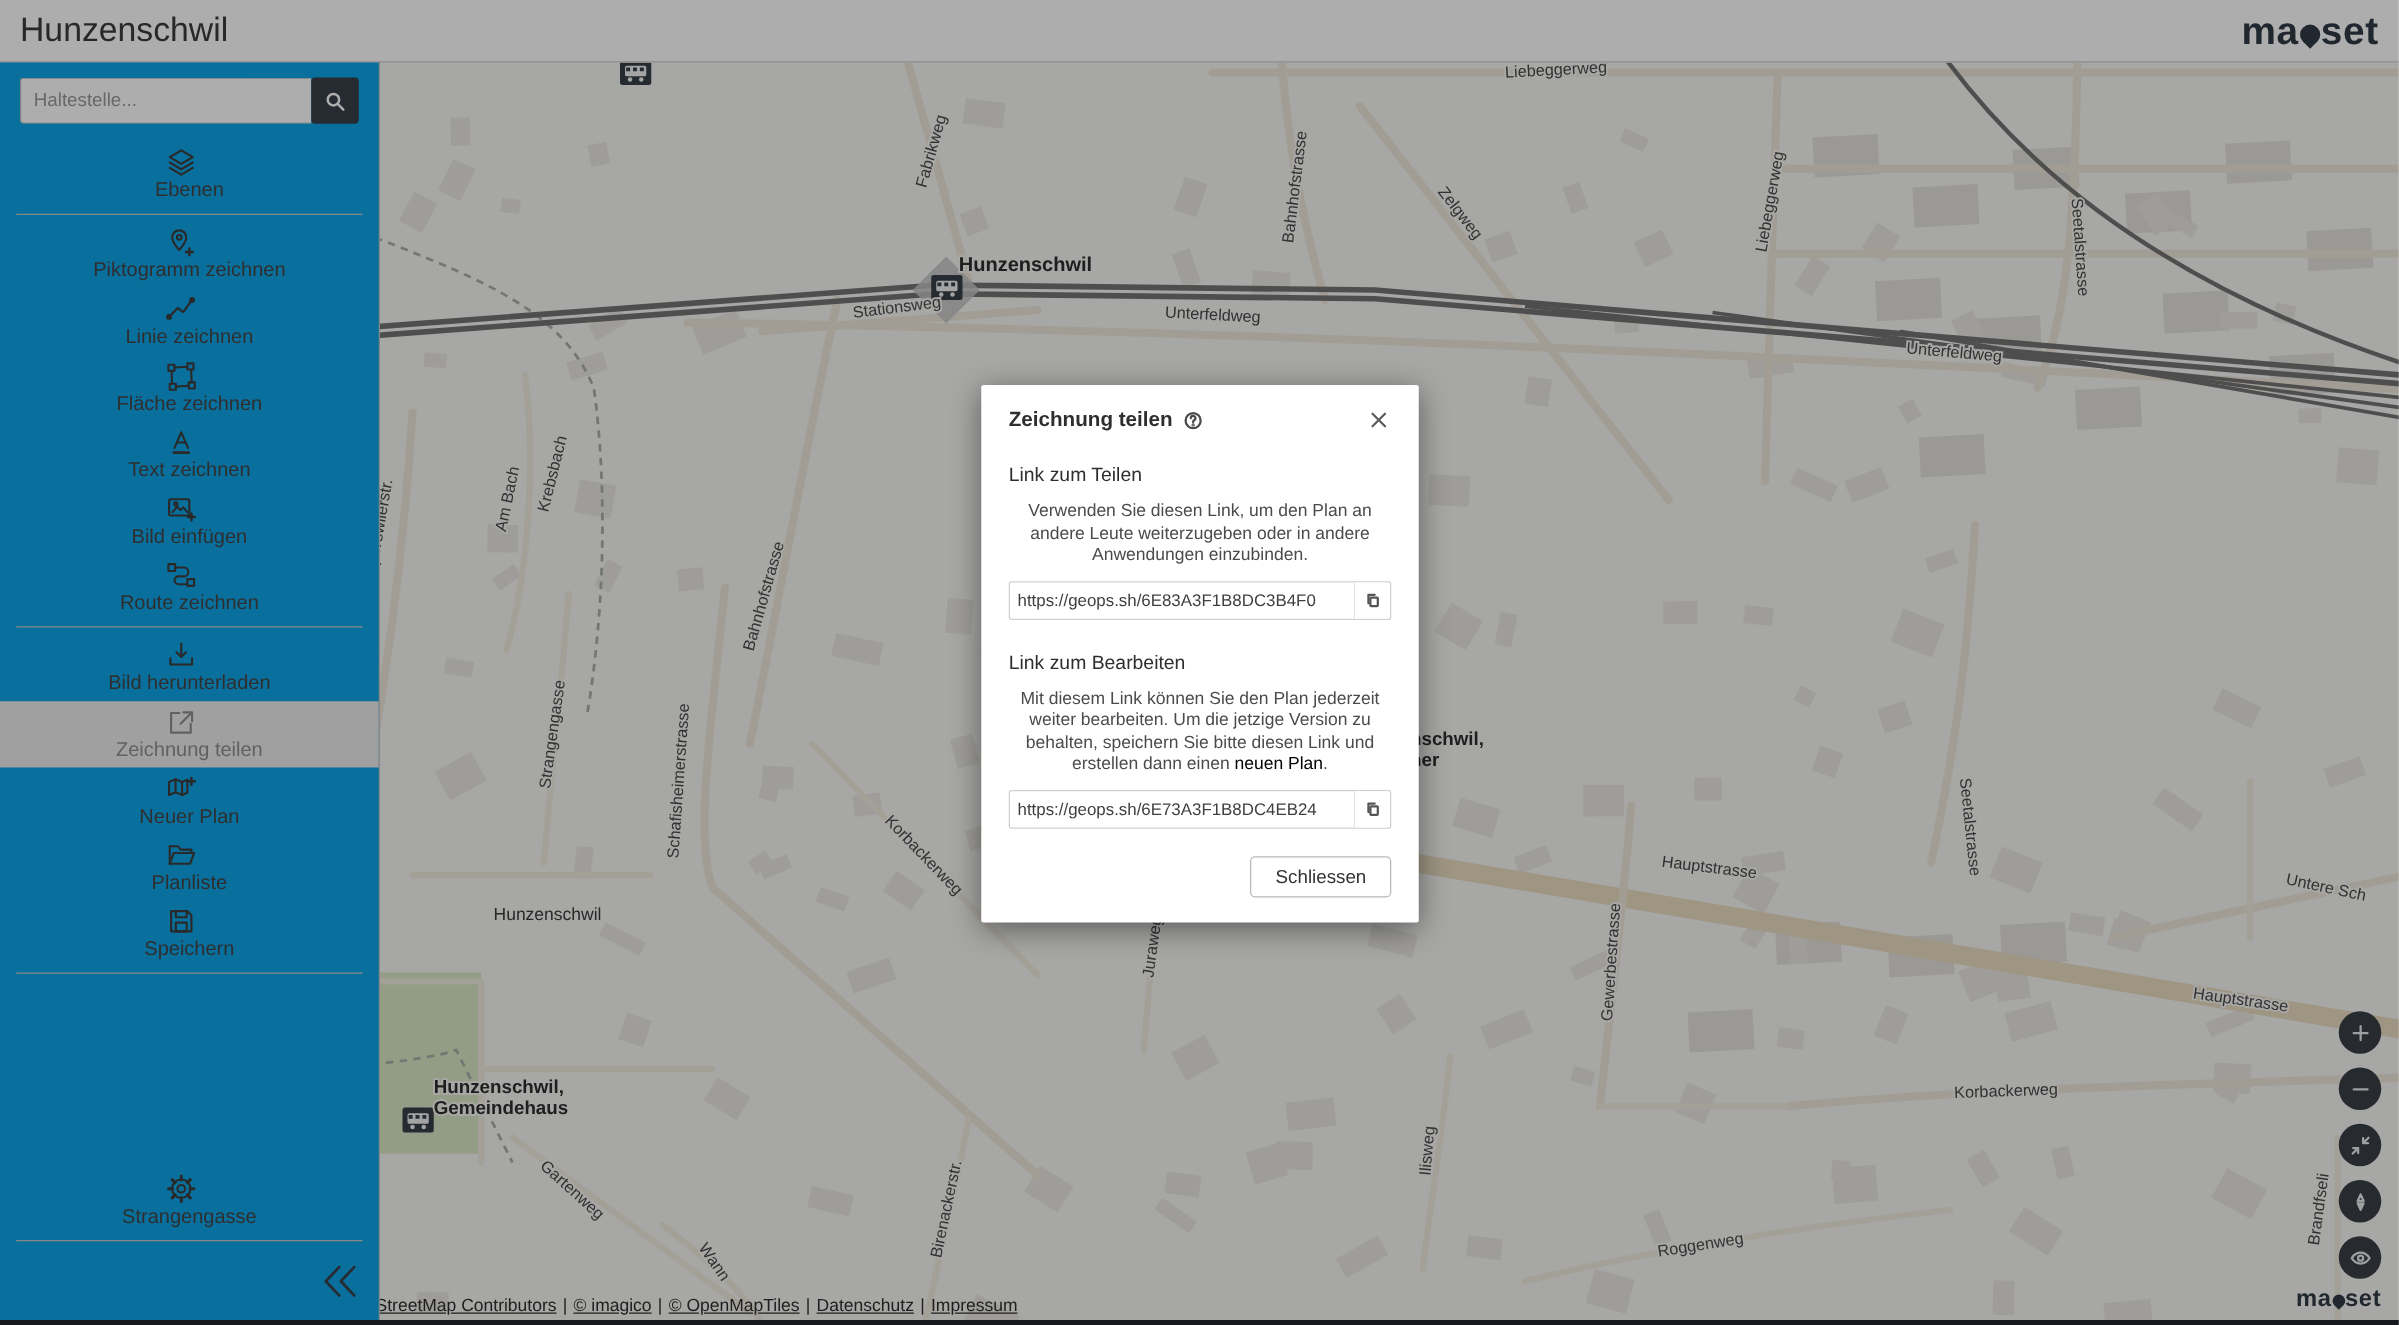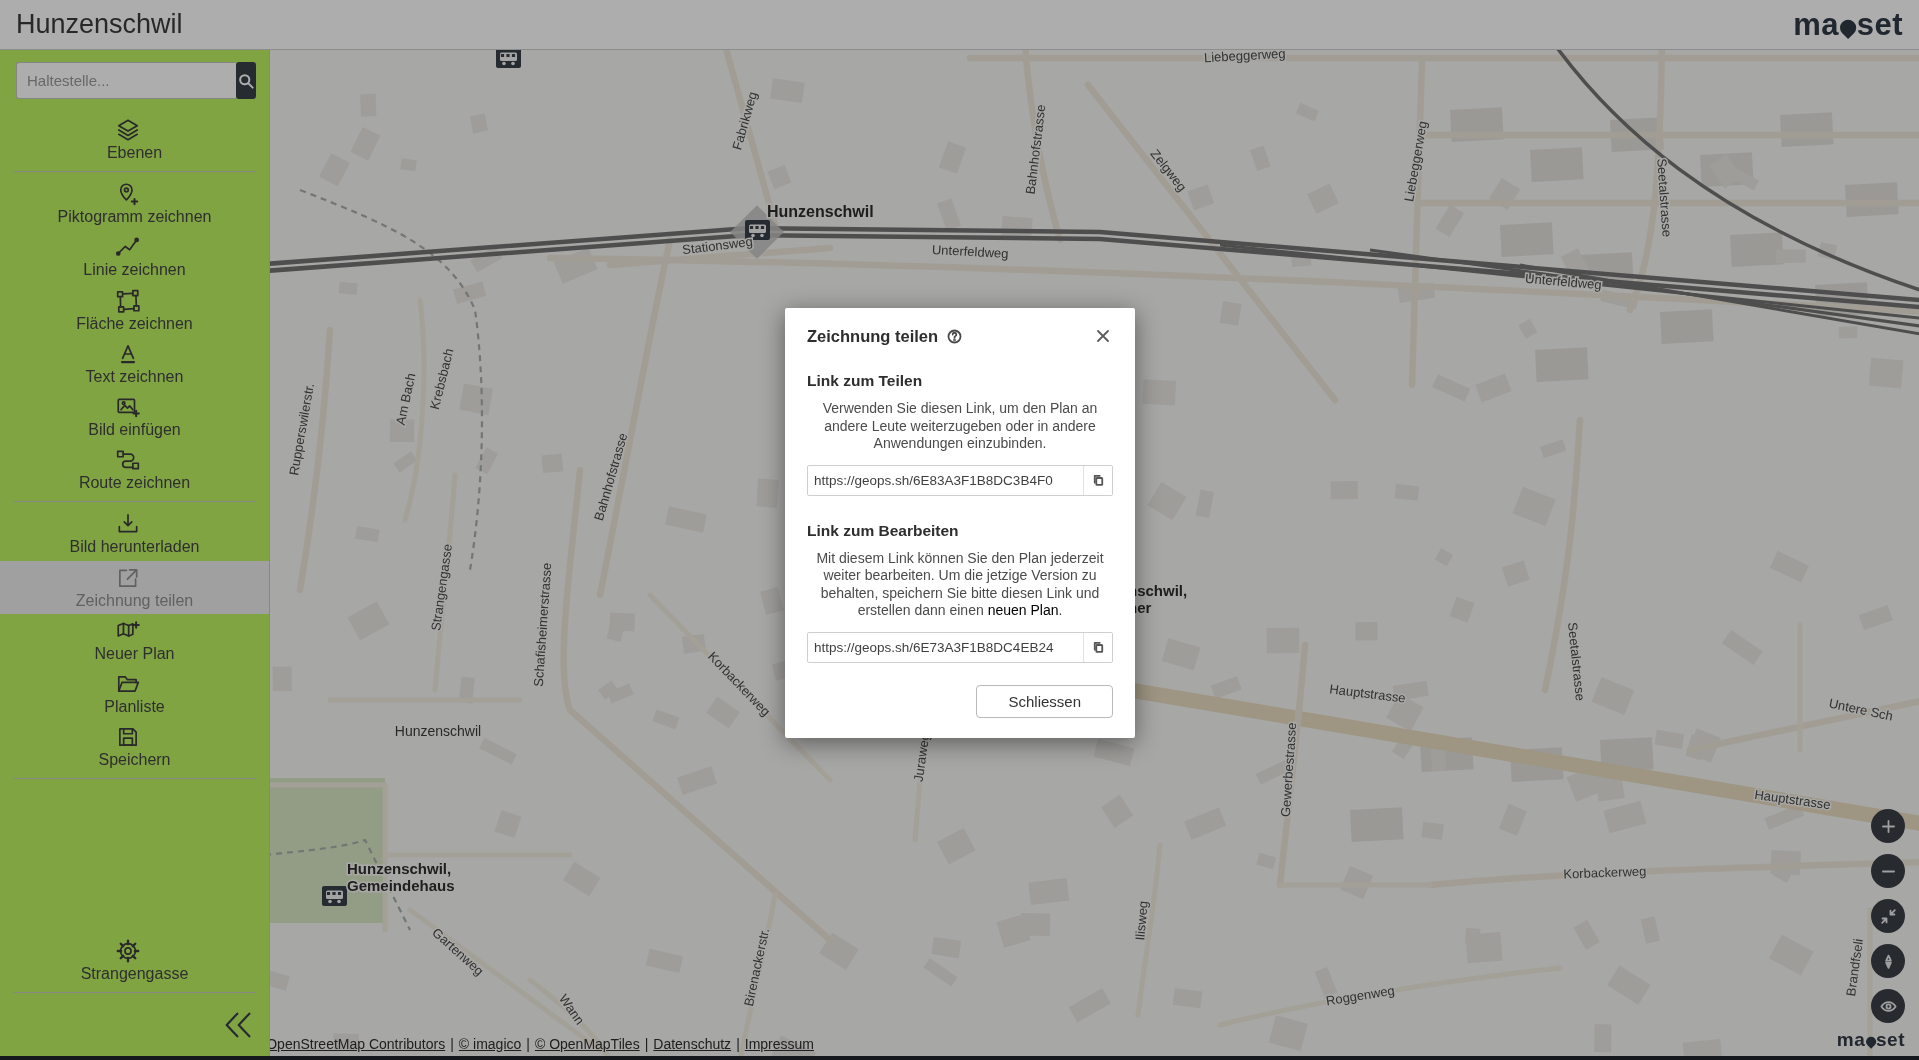--- a/index.html
+++ b/index.html
@@ -19,21 +19,21 @@
   
   #header { position:absolute; left:0; top:0; width:1919px; height:50px; background:#ffffff;
     border-bottom:1px solid #cfcfcf; z-index:20; display:flex; align-items:center; }
   #page-title { font-size:27px; font-weight:500; color:#3c3c3c; margin-left:16px; }
   .lg { font-weight:700; color:#323a46; letter-spacing:.5px; }
   .lg .pin { display:inline-block; width:.5em; height:.5em; background:#323a46;
     border-radius:50% 50% 50% 0; transform:rotate(-45deg); margin:0 .035em; vertical-align:-.02em; }
   #logo-top { position:absolute; right:16px; top:7px; font-size:31px; }
 
   
-  #sidebar { position:absolute; left:0; top:50px; bottom:4px; width:270px; background:#bef264;
+  #sidebar { position:absolute; left:0; top:50px; bottom:4px; width:304px; background:#0ea5e9;
     border-right:1px solid #c8c8c8; z-index:20; display:flex; flex-direction:column; }
   #search-row { display:flex; margin:12px 16px 14px 16px; }
   #search-input { flex:1; height:37px; border:1px solid #c4c4c4; border-right:none;
     border-radius:3px 0 0 3px; padding:0 10px; font-size:15px; color:#444; background:#fff; outline:none; }
   #search-input::placeholder { color:#9a9a9a; }
   #search-btn { width:38px; height:37px; background:#394049; border:none; border-radius:3px;
     display:flex; align-items:center; justify-content:center; cursor:pointer; }
   #menu { }
   .m-item { display:flex; align-items:center; min-height:45px; padding:4px 16px; cursor:pointer;
     color:#454545; font-size:16px;flex-direction:column; }
@@ -69,32 +69,32 @@
   #bottom-strip { position:absolute; left:0; bottom:0; width:1919px; height:4px; background:#20262c; z-index:30; }
 
   
   #overlay { position:absolute; inset:0; background:rgba(0,0,0,0.32); z-index:40; }
   #modal { position:absolute; left:785px; top:308px; width:350px; z-index:50; background:#fff;
     border-radius:2px; box-shadow:0 5px 24px rgba(0,0,0,.45); padding:18px 22px 20px 22px; }
   #modal-header { display:flex; align-items:center; }
   #modal-title { font-size:16.5px; font-weight:700; color:#2e2e2e; }
   #modal-help { width:17px; height:17px; margin-left:8px; color:#4a4a4a; cursor:pointer; }
   #modal-close { margin-left:auto; width:20px; height:20px; color:#5b5b5b; cursor:pointer; }
-  .sec-heading { font-size:15.5px; font-weight:700; color:#2e2e2e; margin-top:26px; }
+  .sec-heading { font-size:15.5px; font-weight:400; color:#2e2e2e; margin-top:26px; }
   .sec-text { font-size:14px; line-height:17.5px; color:#4b4b4b; margin-top:10px;text-align:center; }
   .sec-text a { color:#000000; cursor:pointer; }
   .link-row { display:flex; align-items:stretch; border:1px solid #cfcfcf; border-radius:2px;
     margin-top:12px; height:31px; background:#fff; }
   .link-row input { flex:1; border:none; outline:none; padding:0 6px; font-size:13.5px; color:#3f3f3f;
     font-family:"Liberation Sans", sans-serif; background:transparent; min-width:0; }
   .copy-btn { width:29px; border-left:1px solid #e2e2e2; background:#fff; display:flex; align-items:center;
     justify-content:center; color:#555; cursor:pointer; border-radius:0 2px 2px 0; }
   .copy-btn svg { width:15px; height:15px; }
   #modal-footer { display:flex; justify-content:flex-end; margin-top:22px; }
-  #close-button { background:#fff; border:1px solid #b9b9b9; border-radius:4px; padding:7px 31px;
+  #close-button { background:#fff; border:1px solid #b9b9b9; border-radius:4px; padding:7px 19px;
     font-size:15px; color:#333; cursor:pointer; font-family:"Liberation Sans", sans-serif; }
 
   #logo-bottom { position:absolute; right:14px; bottom:9px; z-index:6; font-size:19px; }
 </style>
 </head>
 <body>
 
 <div id="map">
   <svg id="map-svg" width="1649" height="1010" viewBox="0 0 1649 1010">
     <rect x="0" y="0" width="1649" height="1010" fill="#f7f6f3"></rect>

